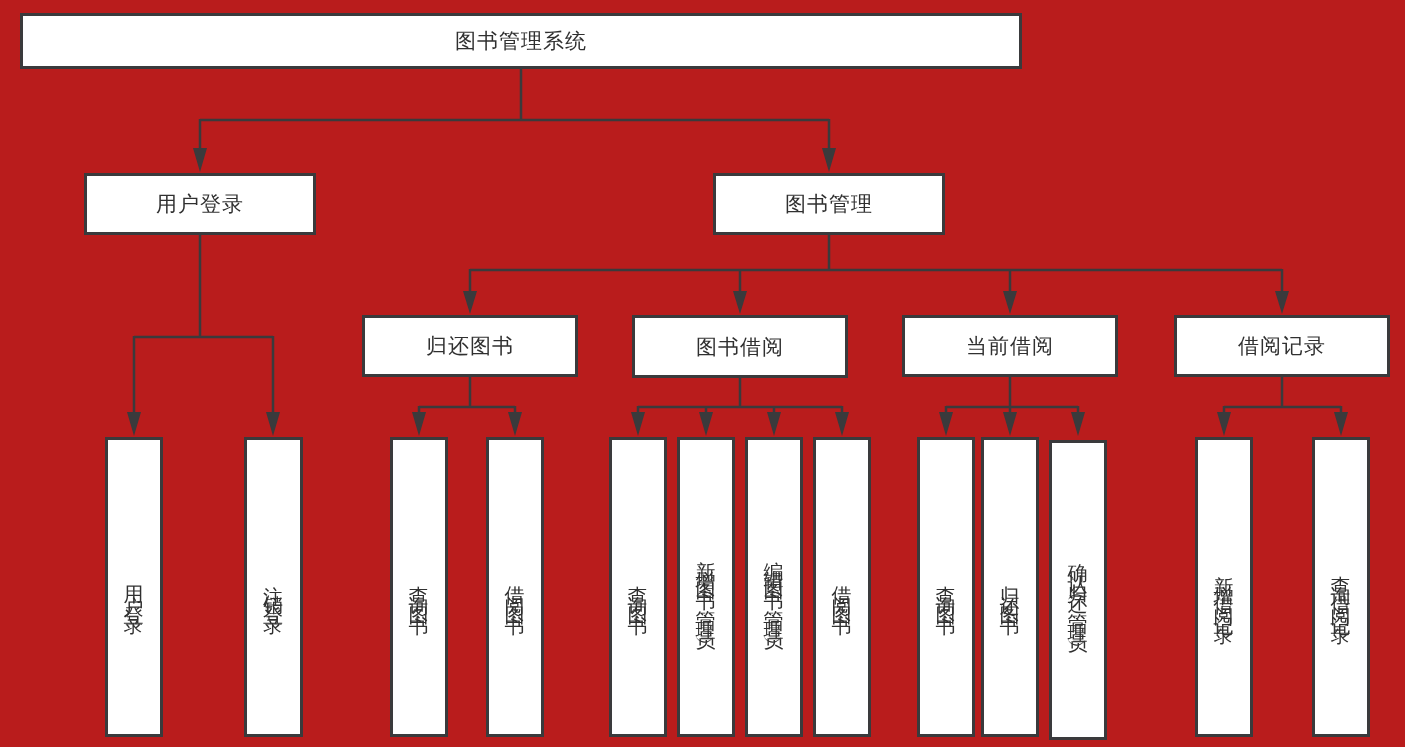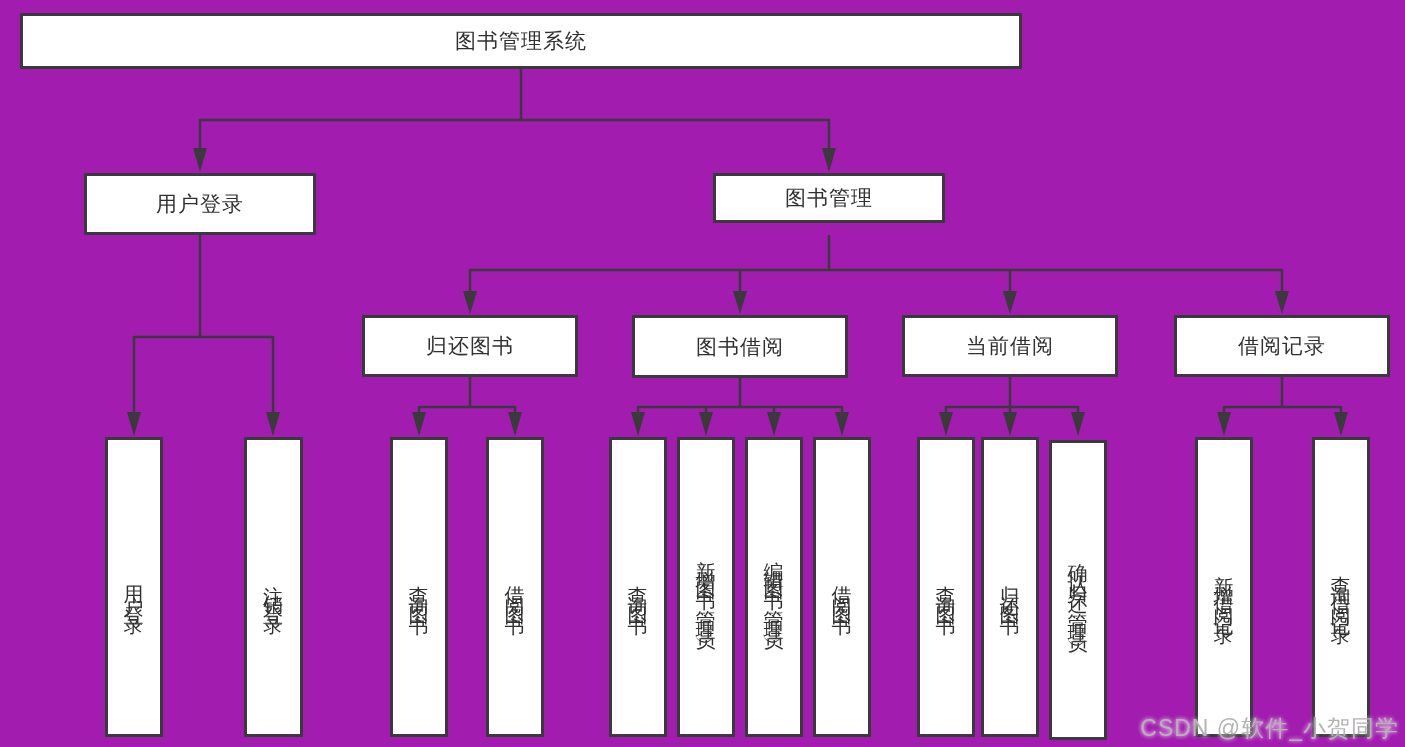--- a/index.html
+++ b/index.html
@@ -4,21 +4,21 @@
 <style>
   html, body {
     margin: 0;
     padding: 0;
     background: #ffffff;
   }
   .canvas {
     position: relative;
     width: 1405px;
     height: 747px;
-    background: #a21caf;
+    background: #b91c1c;
     font-family: "Liberation Sans", "DejaVu Sans", sans-serif;
     overflow: hidden;
   }
   .connectors {
     position: absolute;
     left: 0;
     top: 0;
     z-index: 1;
   }
   .node {
@@ -96,21 +96,21 @@
       <polygon points="1003,412 1017,412 1010,436"></polygon>
       <polygon points="1071,412 1085,412 1078,436"></polygon>
       <polygon points="1217,412 1231,412 1224,436"></polygon>
       <polygon points="1334,412 1348,412 1341,436"></polygon>
     </g>
   </svg>
 
   <div class="node" style="left:20px; top:13px; width:1002px; height:56px;">图书管理系统</div>
 
   <div class="node" style="left:84px; top:173px; width:232px; height:62px;">用户登录</div>
-  <div class="node" style="left:713px; top:173px; width:232px; height:50px;">图书管理</div>
+  <div class="node" style="left:713px; top:173px; width:232px; height:62px;">图书管理</div>
 
   <div class="node" style="left:362px; top:315px; width:216px; height:62px;">归还图书</div>
   <div class="node" style="left:632px; top:315px; width:216px; height:63px;">图书借阅</div>
   <div class="node" style="left:1174px; top:315px; width:216px; height:62px;">借阅记录</div>
   <div class="node" style="left:902px; top:315px; width:216px; height:62px;">当前借阅</div>
 
   <div class="node leaf" style="left:105px; top:437px; width:58px; height:300px;">用户登录</div>
   <div class="node leaf" style="left:244px; top:437px; width:59px; height:300px;">注销登录</div>
 
   <div class="node leaf" style="left:390px; top:437px; width:58px; height:300px;">查询图书</div>
@@ -121,15 +121,14 @@
   <div class="node leaf" style="left:745px; top:437px; width:58px; height:300px;">编辑图书（管理员）</div>
   <div class="node leaf" style="left:813px; top:437px; width:58px; height:300px;">借阅图书</div>
 
   <div class="node leaf" style="left:917px; top:437px; width:58px; height:300px;">查询图书</div>
   <div class="node leaf" style="left:981px; top:437px; width:58px; height:300px;">归还图书</div>
   <div class="node leaf" style="left:1049px; top:440px; width:58px; height:300px;">确认归还（管理员）</div>
 
   <div class="node leaf" style="left:1195px; top:437px; width:58px; height:300px;">新增借阅记录</div>
   <div class="node leaf" style="left:1312px; top:437px; width:58px; height:300px;">查询借阅记录</div>
 
-  <div class="watermark">CSDN @软件_小贺同学</div>
 
 </div>
 
 </body></html>

